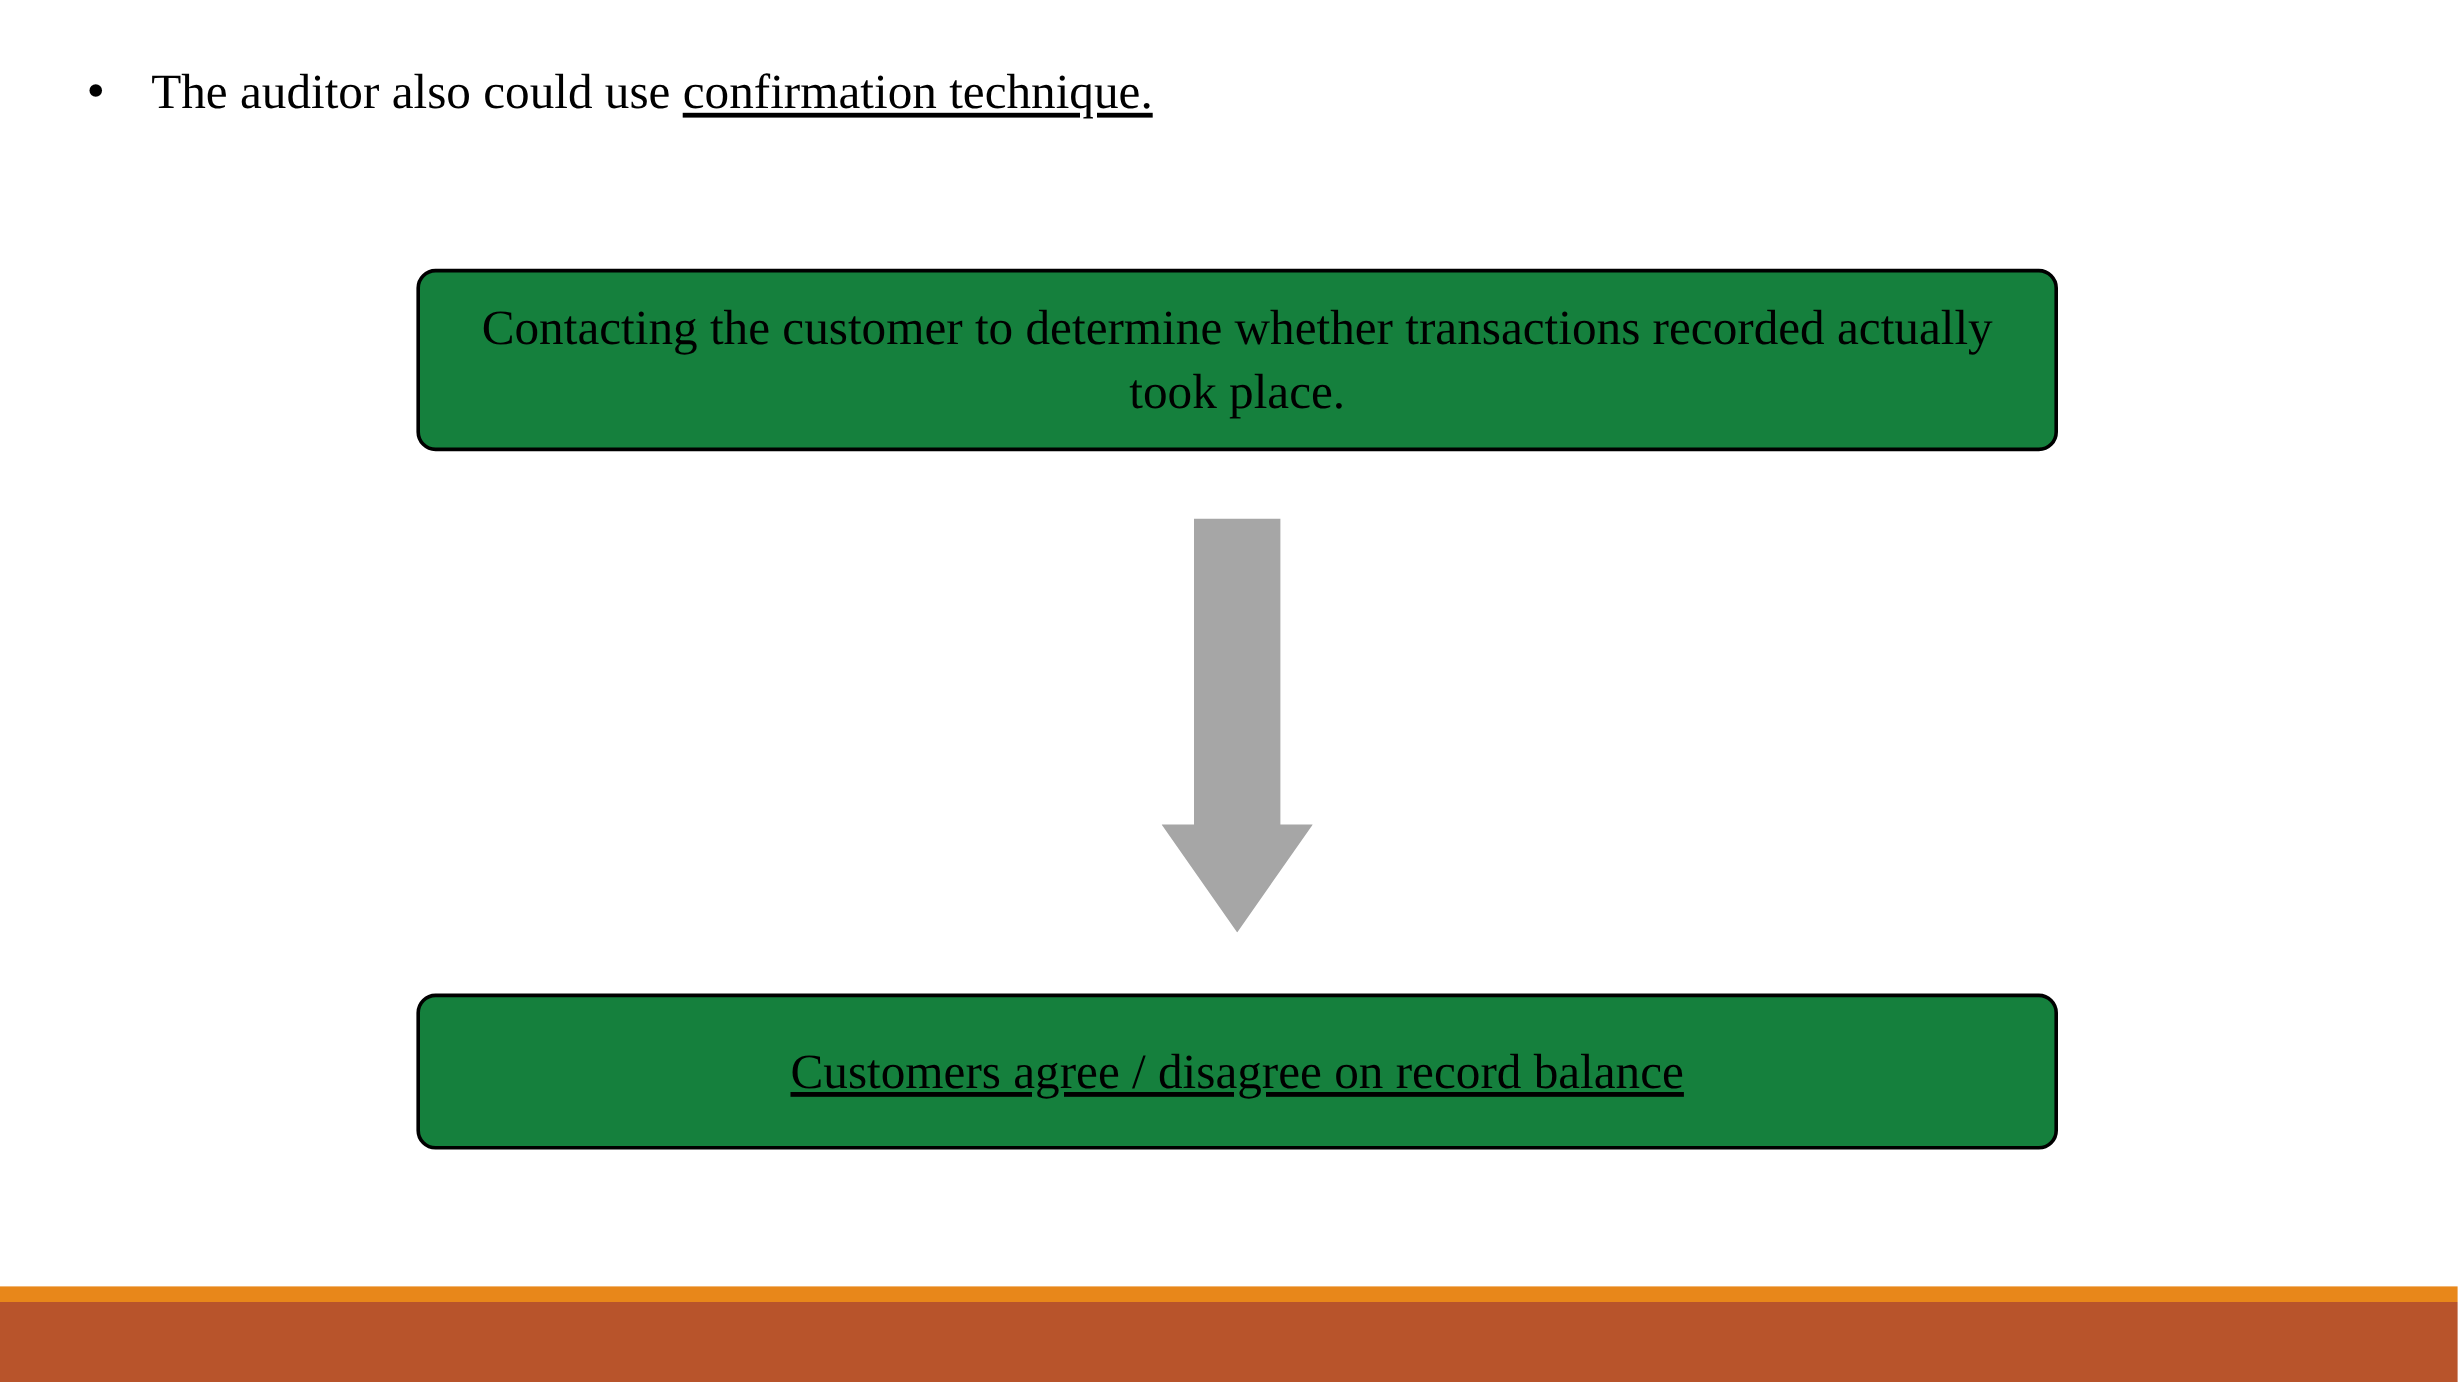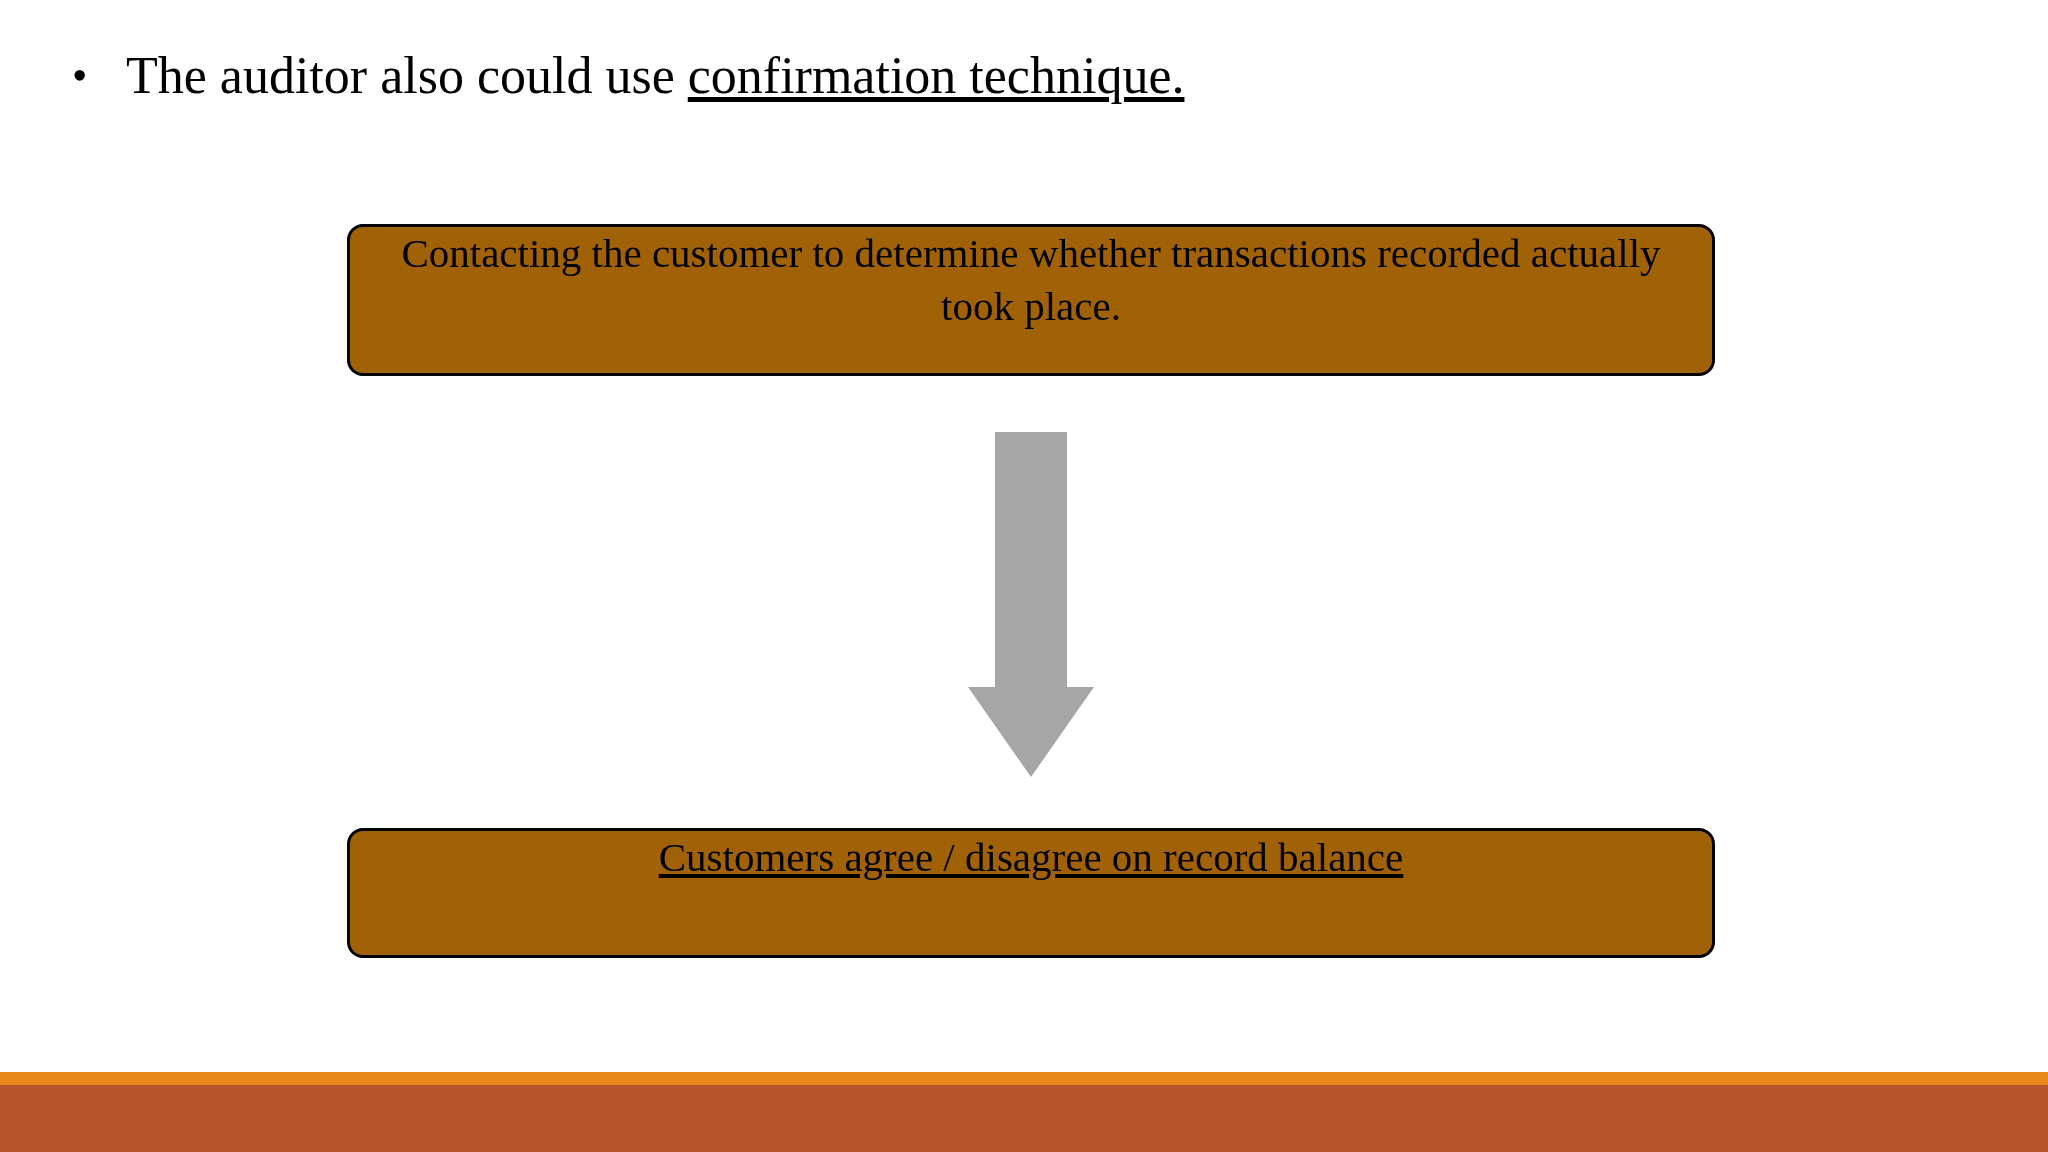--- a/index.html
+++ b/index.html
@@ -28,38 +28,38 @@
   #bullet-marker {
     width: 66px;
     flex: 0 0 66px;
     font-size: 44px;
     line-height: 60px;
     text-align: left;
     padding-left: 12px;
     box-sizing: border-box;
   }
   #bullet-text {
-    font-size: 52px;
+    font-size: 41px;
     line-height: 60px;
     white-space: nowrap;
   }
   #bullet-text .underlined {
     text-decoration: underline;
     text-underline-offset: 4px;
   }
 
   
   .flow-box {
     position: absolute;
     border: 3px solid #000000;
     border-radius: 16px;
-    background: #a16207;
+    background: #15803d;
     box-sizing: border-box;
     display: flex;
-    align-items: flex-start;
+    align-items: center;
     justify-content: center;
     text-align: center;
   }
   .flow-box-text {
     font-size: 41px;
     line-height: 53px;
     padding: 0 30px;
   }
 
   #flow-box-top {

